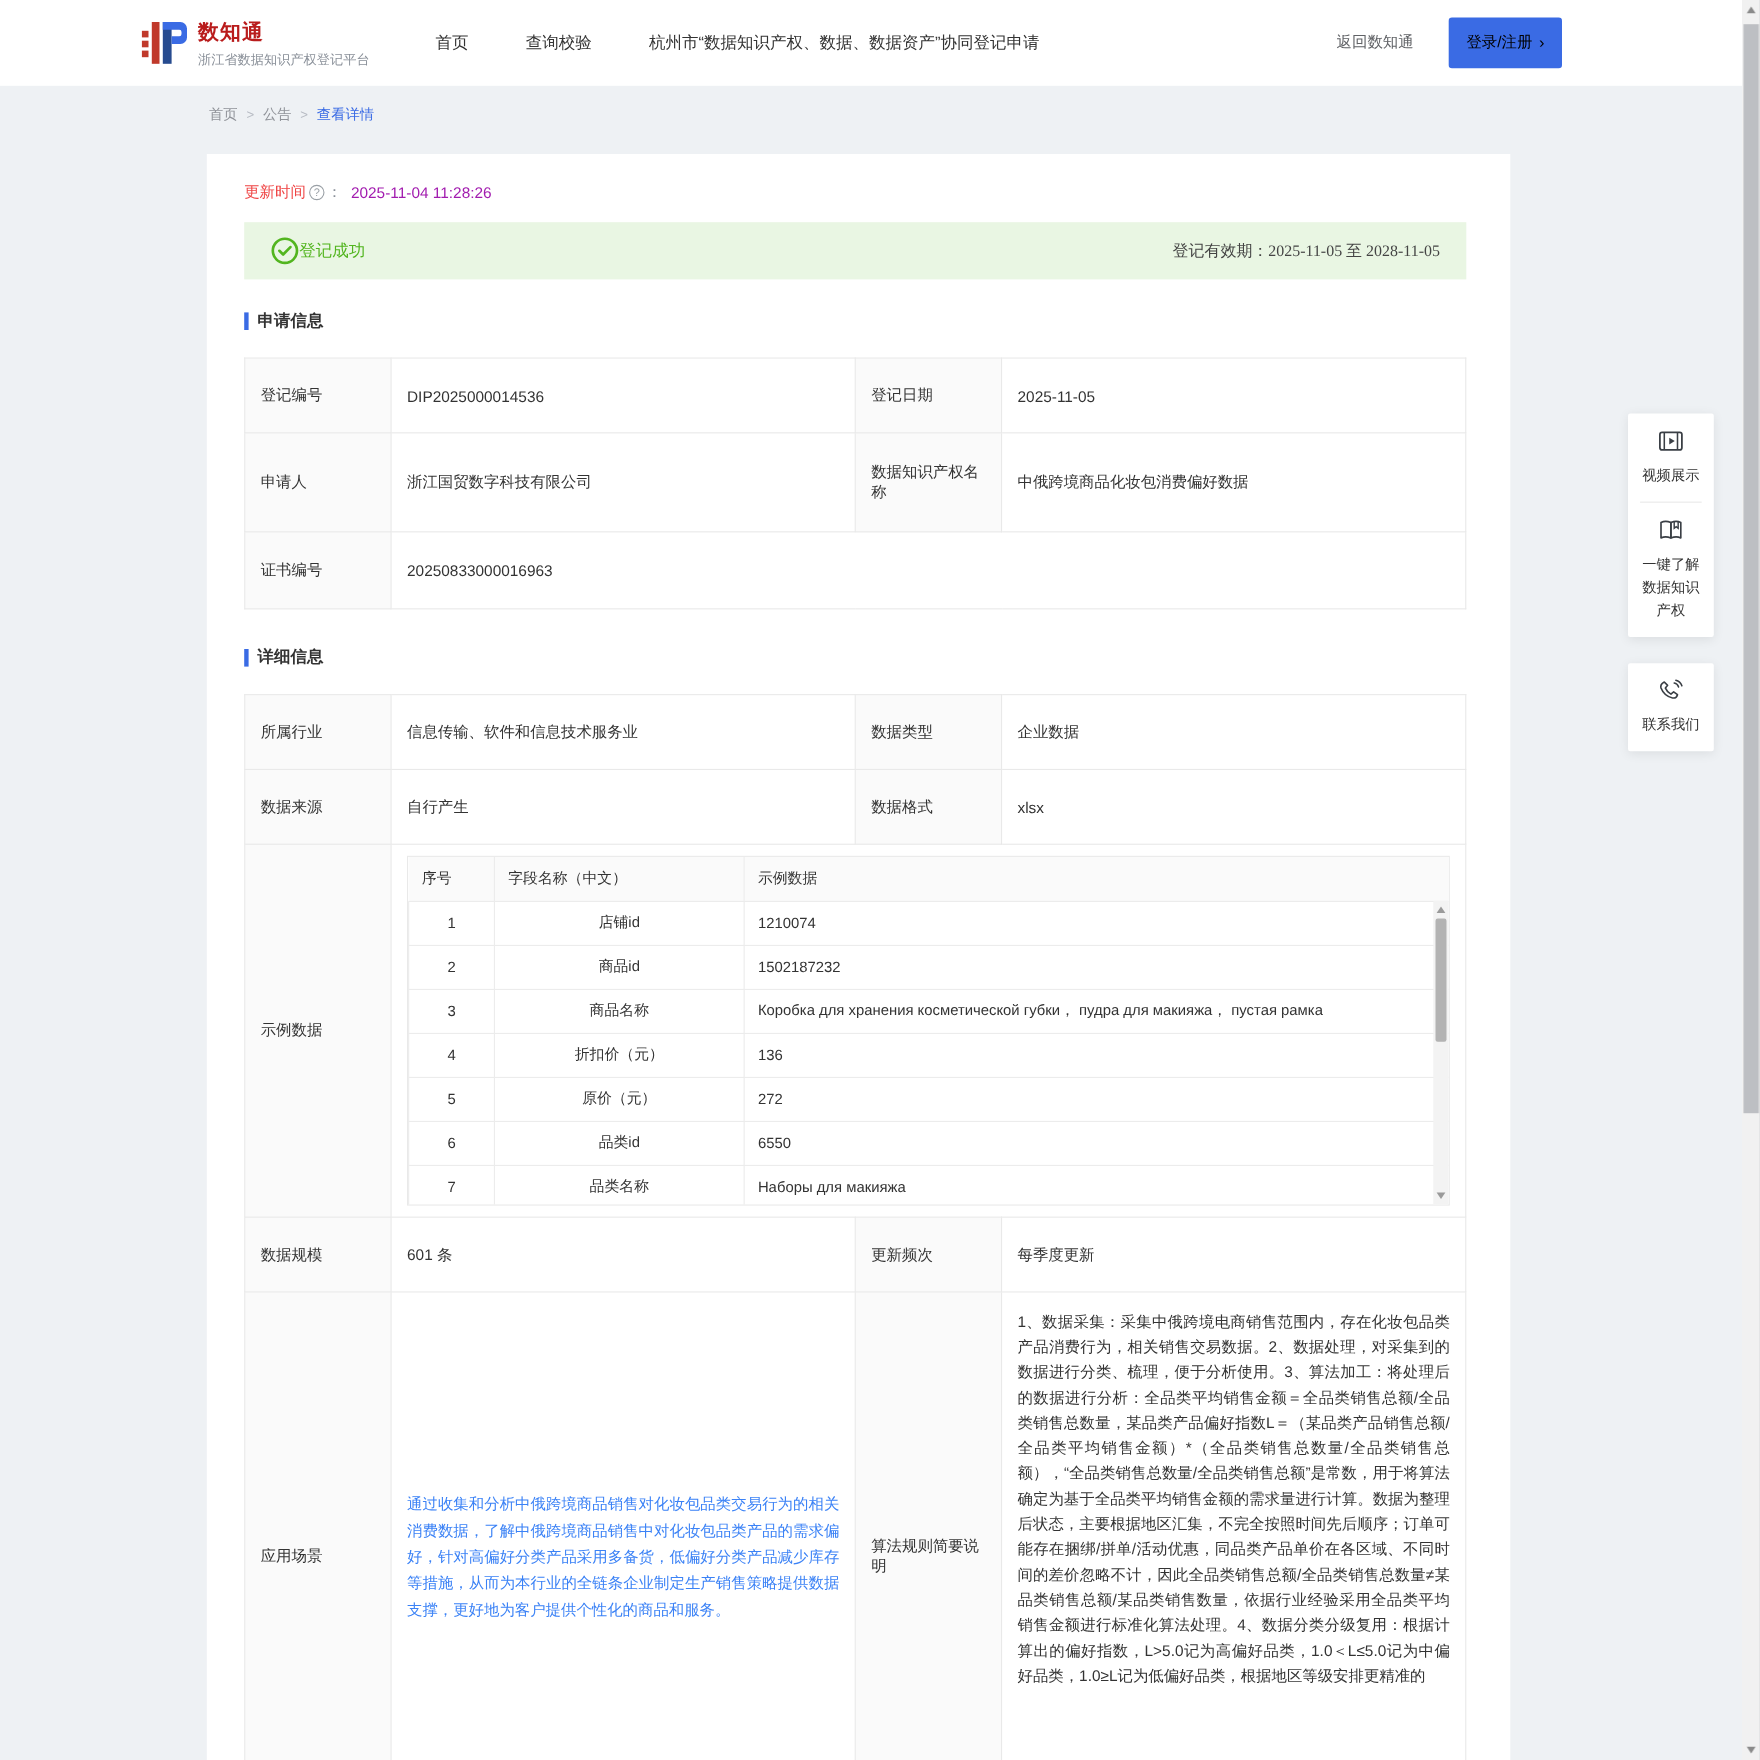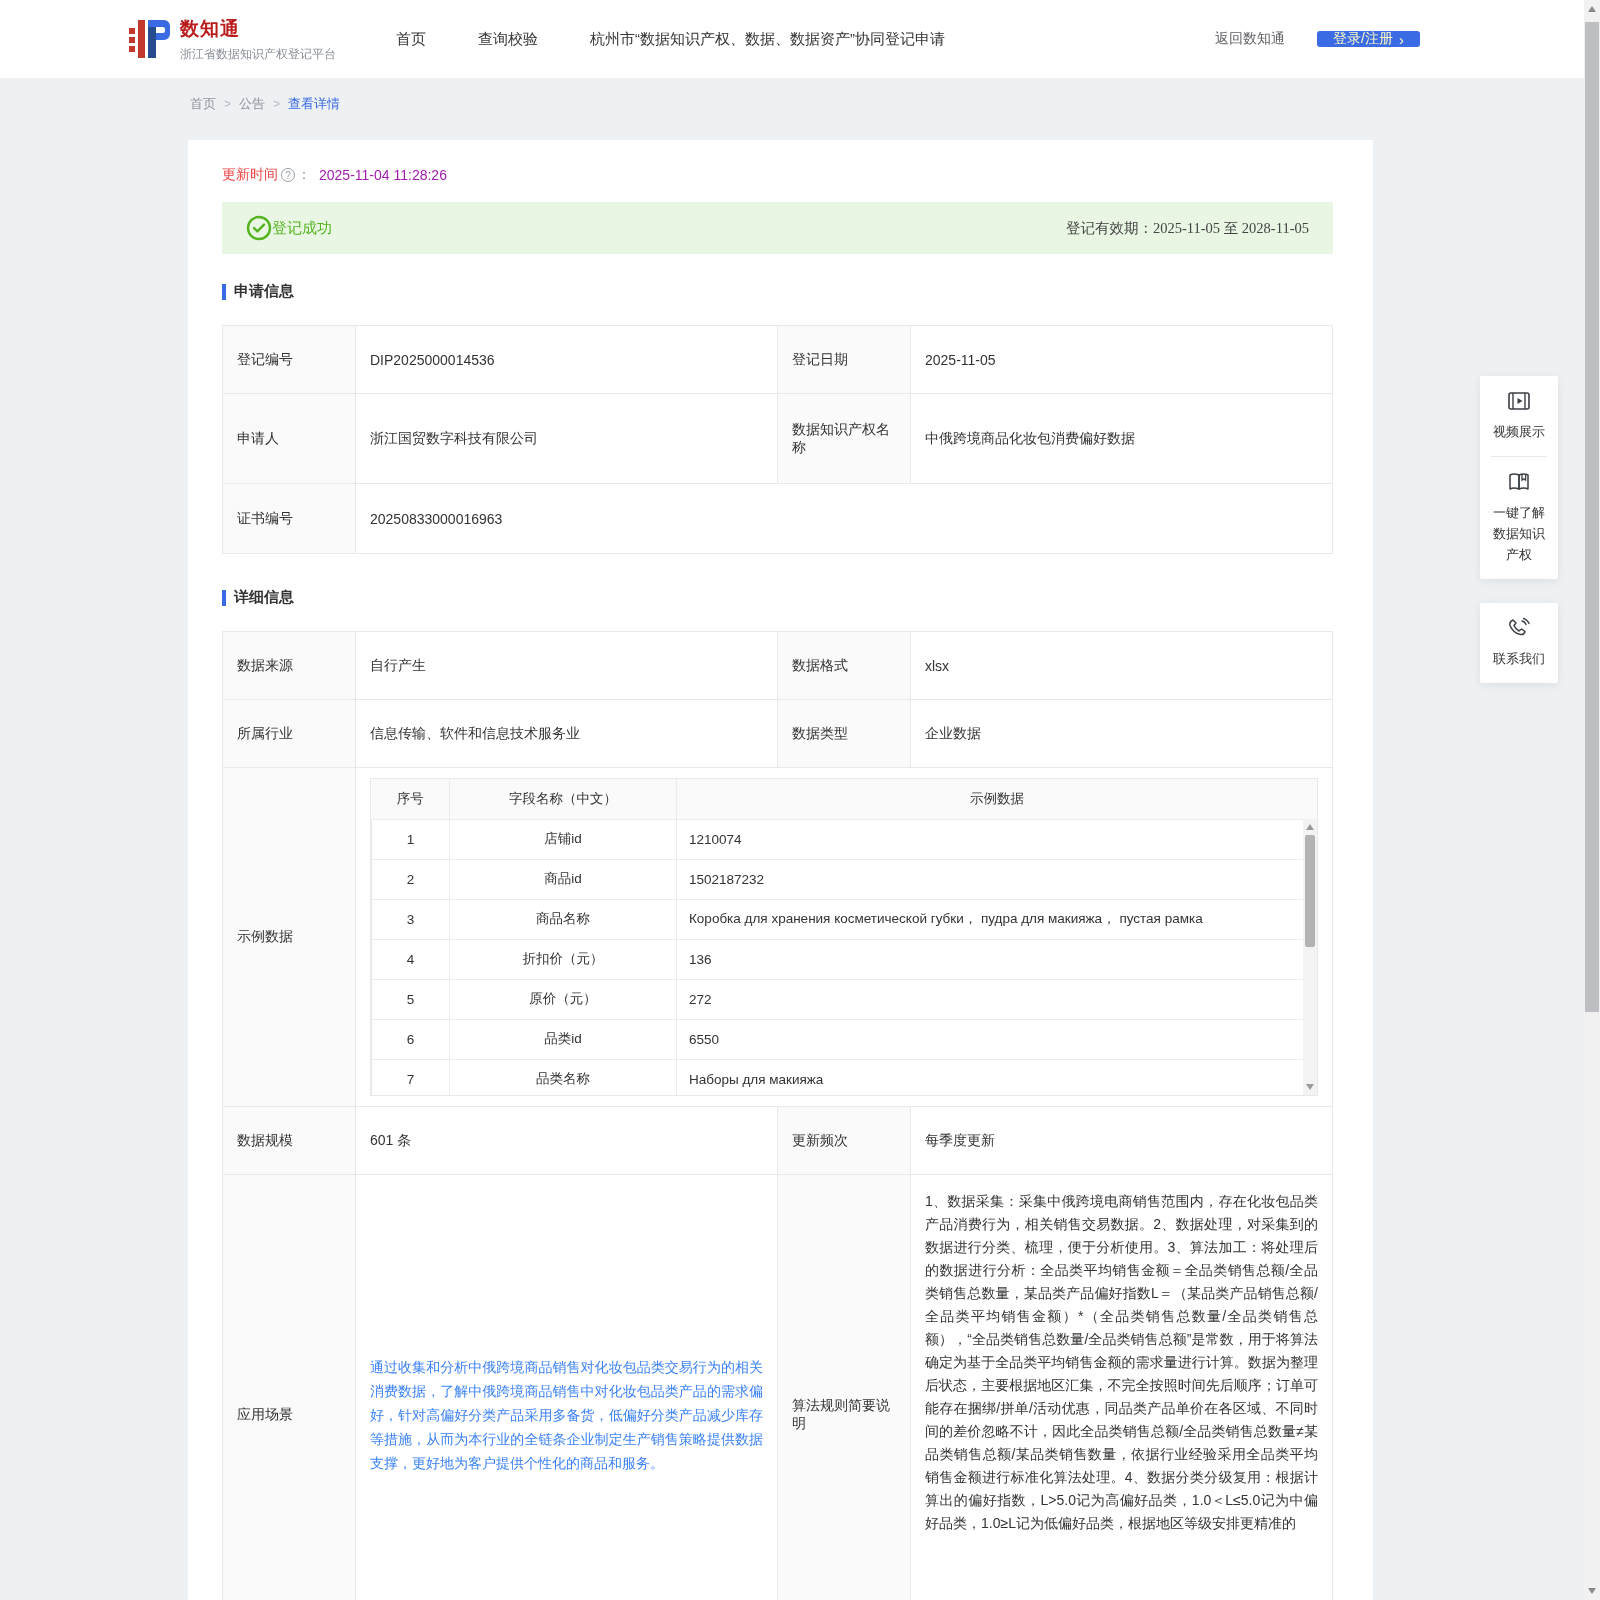--- a/index.html
+++ b/index.html
@@ -17,22 +17,22 @@
   .logo-group { display:flex; align-items:center; width:242px; flex:none; }
   .logo-mark { width:42px; height:46px; flex:none; }
   .logo-text { margin-left:10px; }
   .logo-title { font-size:19px; font-weight:bold; color:#b91c1c; letter-spacing:1px; }
   .logo-sub { font-size:12px; color:#8a9099; margin-top:4px; }
   .nav { display:flex; align-items:center; gap:52px; margin-left:26px; white-space:nowrap; }
   .nav-item { font-size:15px; color:#333; cursor:pointer; }
   .topbar-right { margin-left:auto; display:flex; align-items:center; gap:32px; white-space:nowrap; }
   .back-link { font-size:14px; color:#606266; cursor:pointer; }
   .login-btn {
-    background:#3a6be4; color:#fef9c3; font-size:14px; border:none; cursor:pointer;
-    height:16px; padding:0 16px; border-radius:3px; display:flex; align-items:center; gap:6px;
+    background:#3a6be4; color:#000000; font-size:14px; border:none; cursor:pointer;
+    height:46px; padding:0 16px; border-radius:3px; display:flex; align-items:center; gap:6px;
   }
   .login-btn .chev { font-size:15px; line-height:1; }
 
   
   .breadcrumb {
     margin:17px 0 0 190px; font-size:13px; color:#909399;
     display:flex; align-items:center; gap:8px;
   }
   .breadcrumb .crumb { cursor:pointer; }
   .breadcrumb .sep { color:#b6bac2; font-size:12px; }
@@ -77,21 +77,21 @@
 
   
   td.ds-cell { padding:14px; vertical-align:top; }
   .ds-scroll { position:relative; height:318px; overflow:hidden; border:1px solid #e9e9e9; }
   table.ds-table { width:946px; border-collapse:collapse; table-layout:fixed; }
   table.ds-table th, table.ds-table td {
     border-bottom:1px solid #ececec; border-right:1px solid #ececec;
     height:40px; font-size:13.5px; font-weight:normal; color:#333;
     padding:0 12px; white-space:nowrap; overflow:hidden;
   }
-  table.ds-table th { background:#fafafa; text-align:center; }
+  table.ds-table th { background:#fafafa; text-align:left; }
   table.ds-table th:last-child, table.ds-table td:last-child { border-right:none; }
   .ds-c1 { width:78px; text-align:center; } .ds-c2 { width:227px; text-align:center; }
   th.ds-c1, th.ds-c2 { text-align:center; }
   th.ds-c2 { text-align:left; padding-left:16px; }
   th.ds-c1 { text-align:center; }
   
   .ds-sb { position:absolute; right:0; top:40px; bottom:0; width:14px; background:#f3f3f3; }
   .ds-sb .arr-up, .ds-sb .arr-dn { position:absolute; left:3px; width:0; height:0;
     border-left:4px solid transparent; border-right:4px solid transparent; }
   .ds-sb .arr-up { top:5px; border-bottom:6px solid #9a9a9a; }
@@ -224,30 +224,30 @@
 
   <table class="info-table">
     <colgroup>
         <col class="c-lbl">
         <col class="c-val">
         <col class="c-lbl">
         <col class="c-val">
       </colgroup>
     <tbody>
         <tr class="h68">
+      <td class="lbl">所属行业</td>
+      <td>信息传输、软件和信息技术服务业</td>
+      <td class="lbl">数据类型</td>
+      <td>企业数据</td>
+    </tr>
+    <tr class="h68">
       <td class="lbl">数据来源</td>
       <td>自行产生</td>
       <td class="lbl">数据格式</td>
       <td>xlsx</td>
-    </tr>
-    <tr class="h68">
-      <td class="lbl">所属行业</td>
-      <td>信息传输、软件和信息技术服务业</td>
-      <td class="lbl">数据类型</td>
-      <td>企业数据</td>
     </tr>
     <tr>
       <td class="lbl">示例数据</td>
       <td colspan="3" class="ds-cell">
         <div class="ds-scroll">
           <table class="ds-table">
             <tbody>
                   <tr>
               <th class="ds-c1">序号</th>
               <th class="ds-c2">字段名称（中文）</th>

